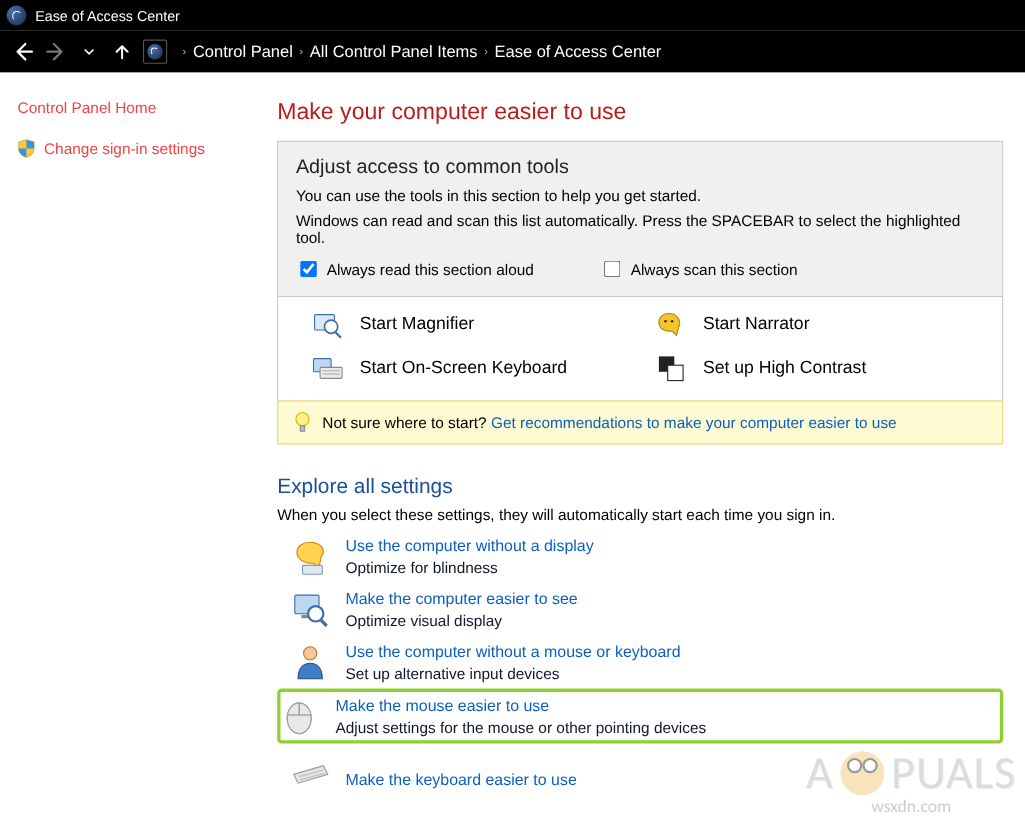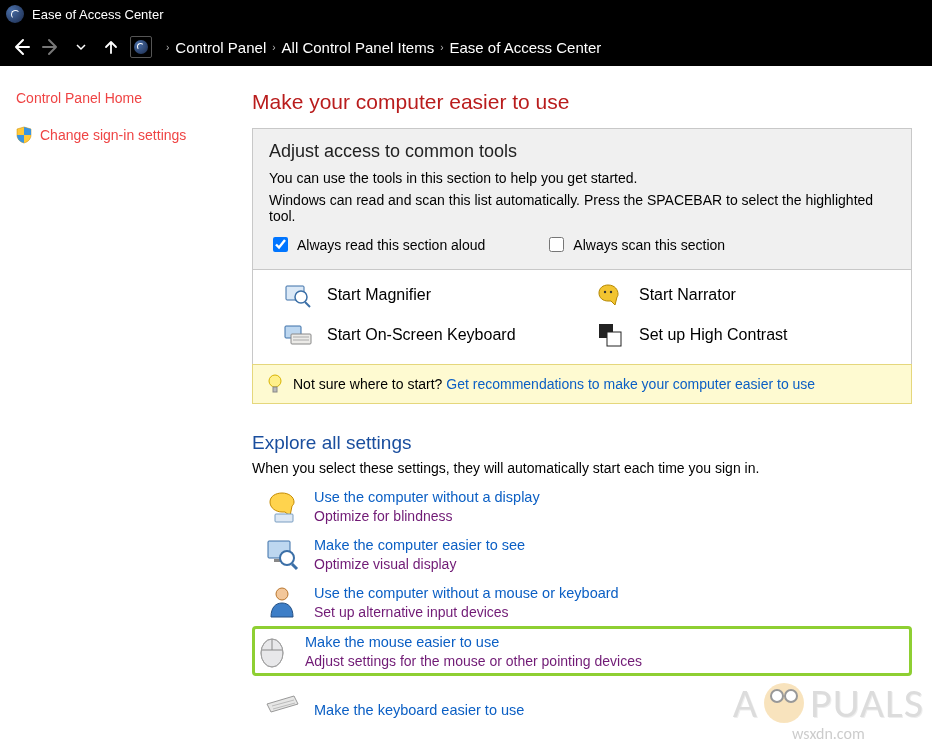--- a/index.html
+++ b/index.html
@@ -186,21 +186,21 @@
   }
   .explore-icon{
     width:36px;height:36px;
     display:flex;align-items:center;justify-content:center;
   }
   .explore-text a{
     color:#0b5fc4; text-decoration:none; font-size:14.5px;
     cursor:pointer;
   }
   .explore-text .desc{
-    font-size:14px; color:#701a75; margin-top:3px;
+    font-size:14px; color:#0f172a; margin-top:3px;
   }
 
   
   .watermark{
     position:absolute;
     right:8px;
     bottom:12px;
     display:flex;flex-direction:column;align-items:center;
     opacity:.5;
     font-family: Calibri, Arial, sans-serif;

